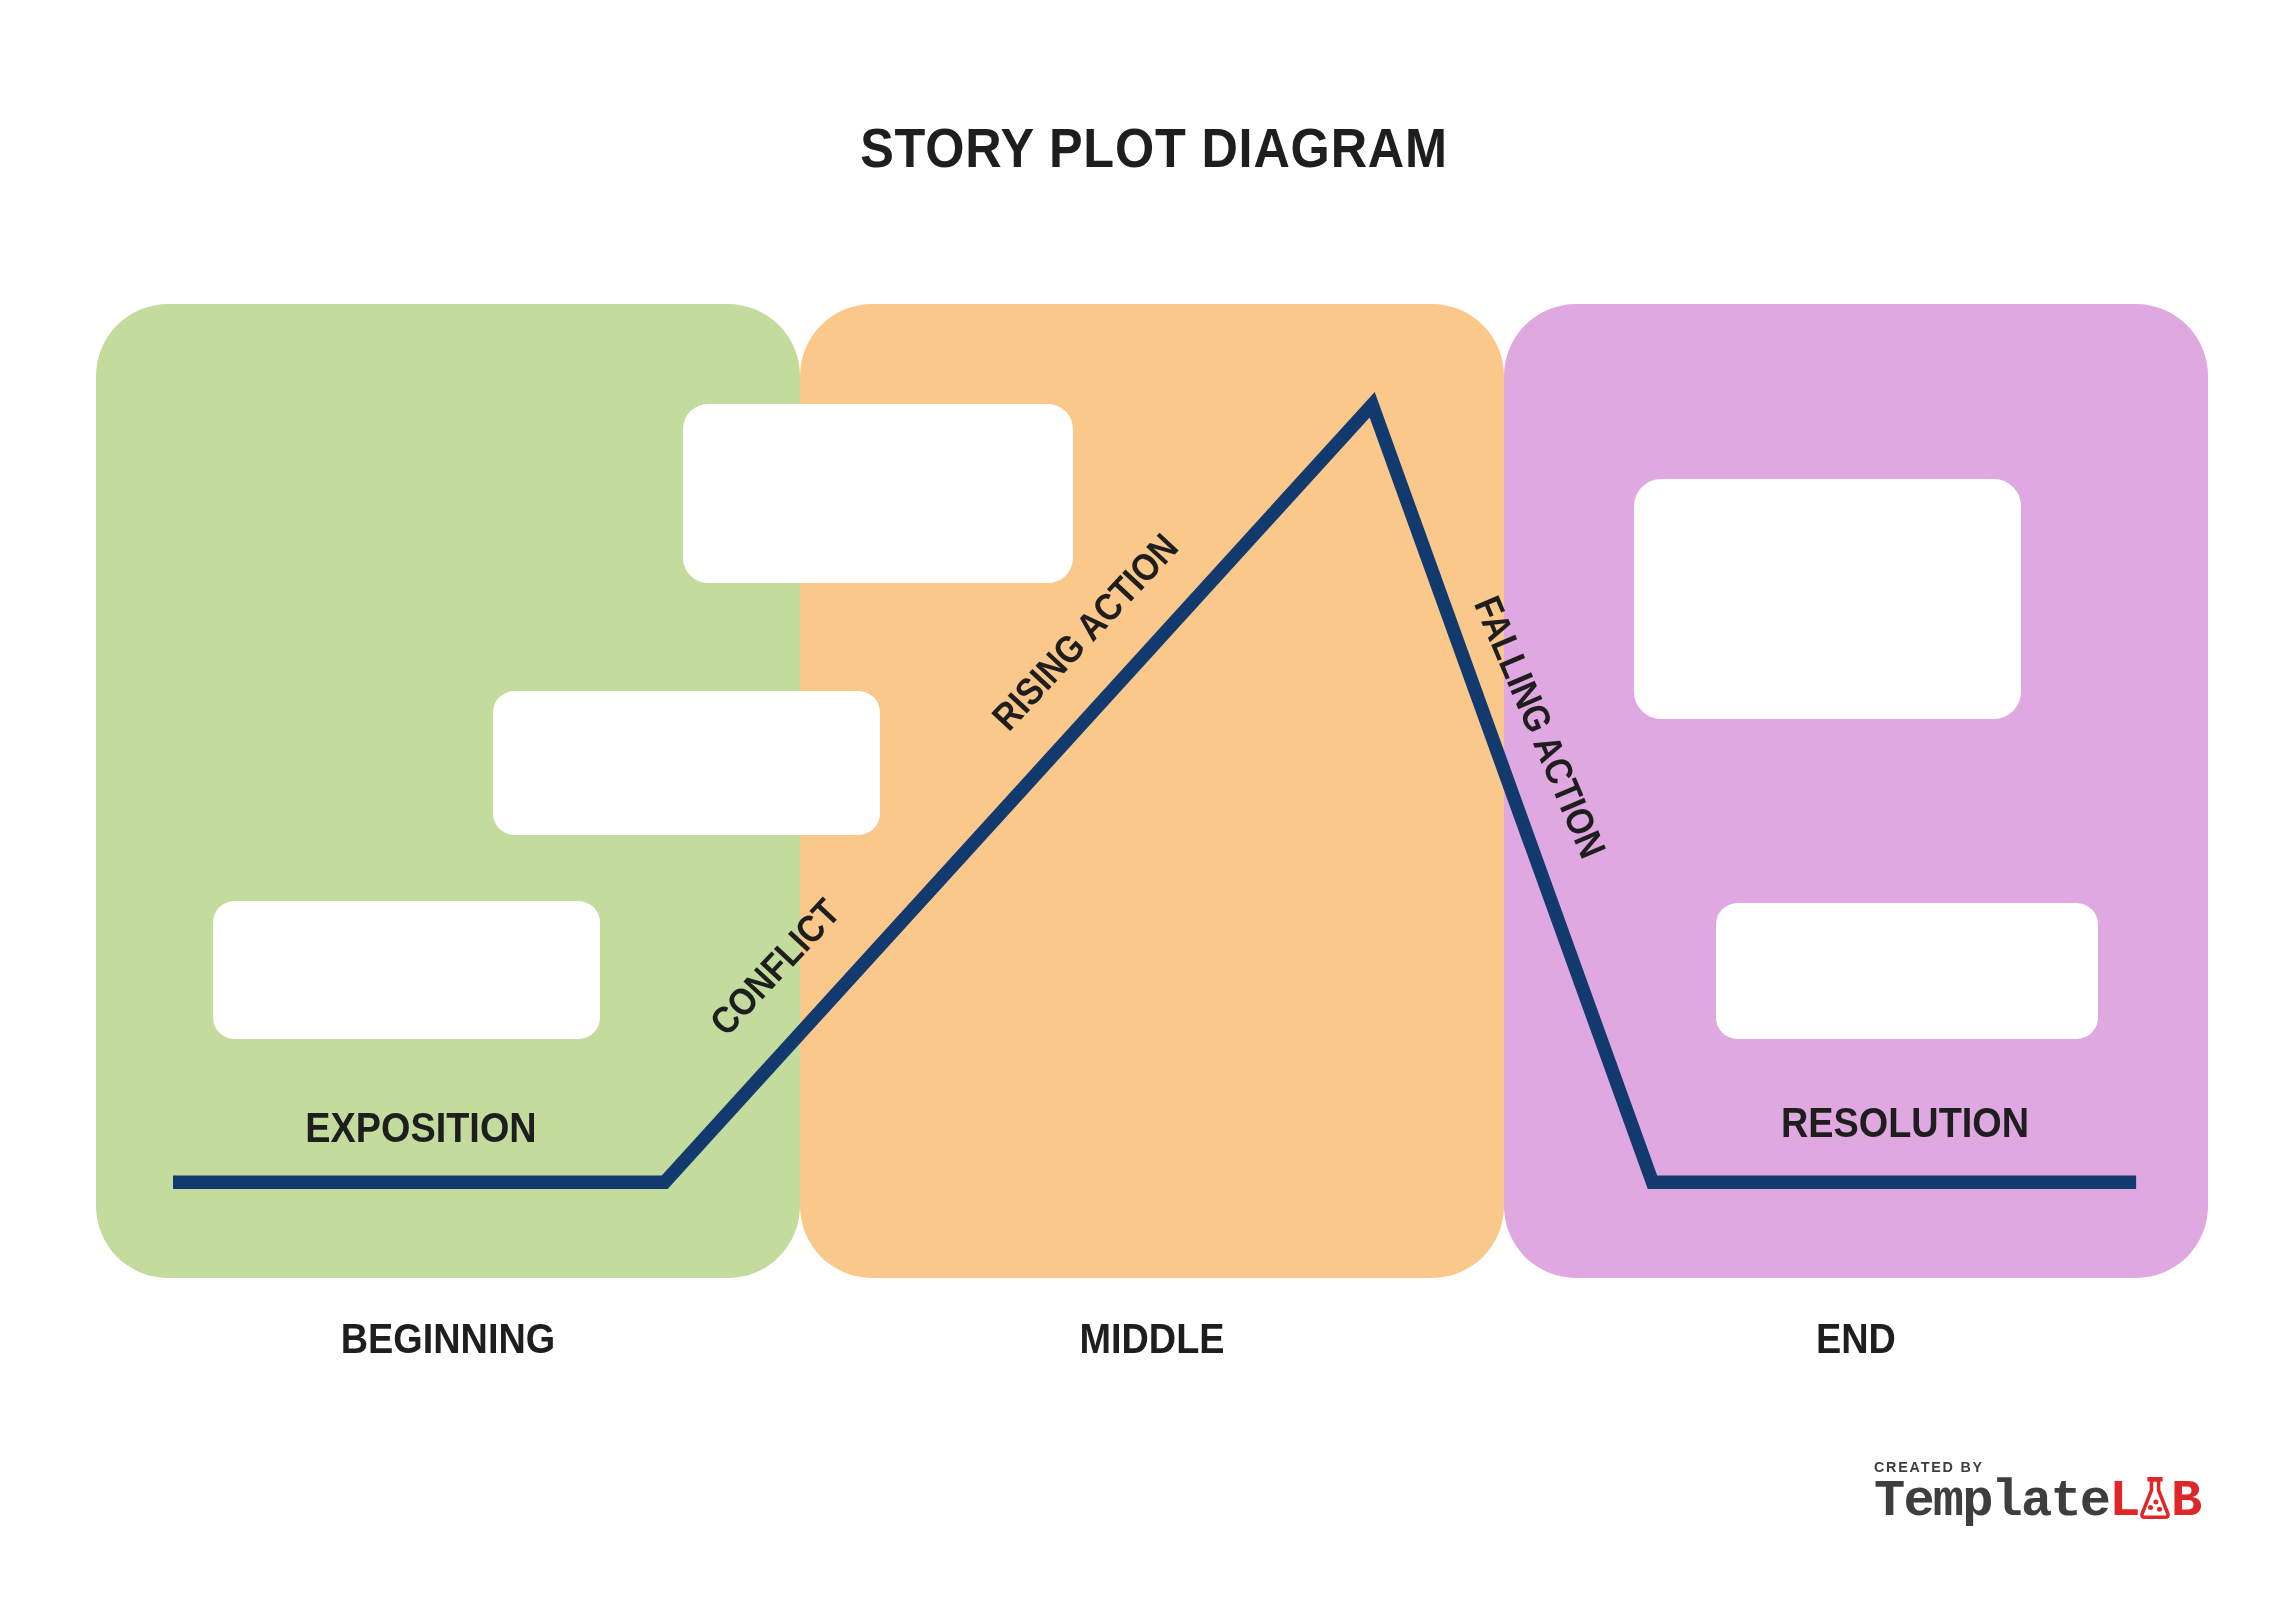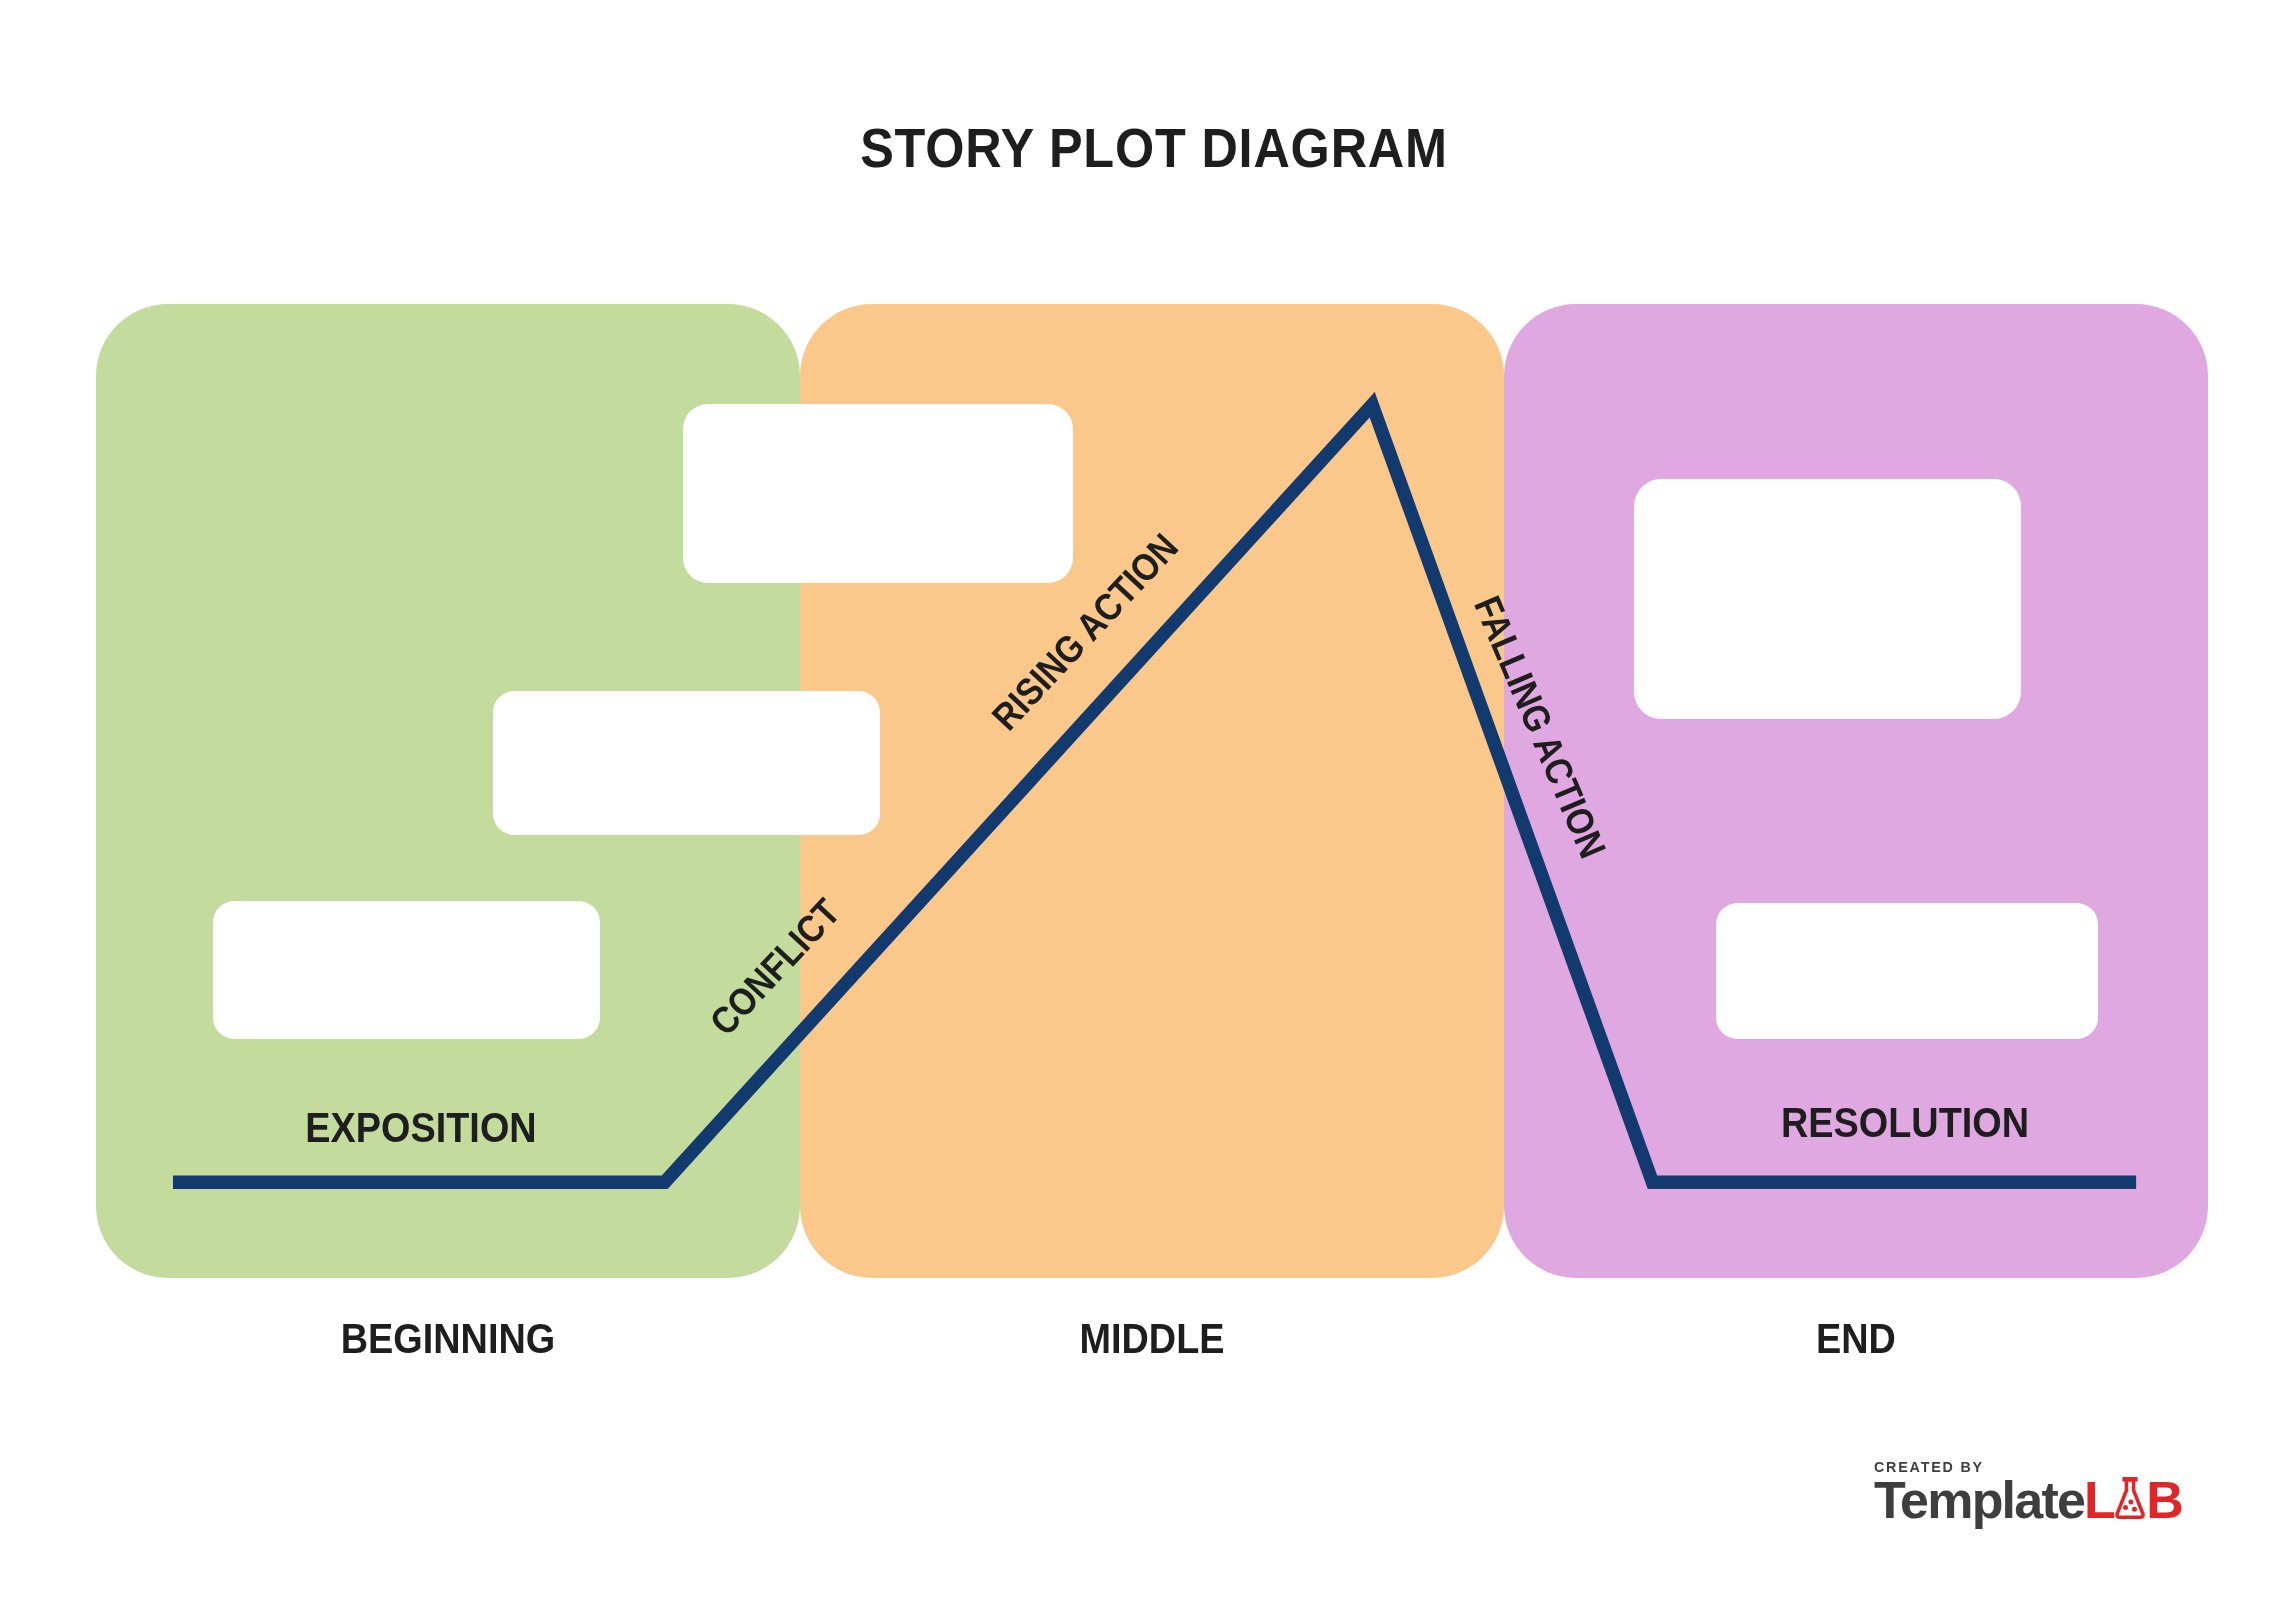--- a/index.html
+++ b/index.html
@@ -49,21 +49,21 @@
   #lbl-end{left:1856px;top:1338px;font-size:43px;transform:translate(-50%,-50%) scaleX(.88);}
   #lbl-conflict{left:775px;top:967px;font-size:38px;transform:translate(-50%,-50%) rotate(-47deg) scaleX(.88);}
   #lbl-rising{left:1085px;top:632px;font-size:38px;transform:translate(-50%,-50%) rotate(-47deg) scaleX(.88);}
   #lbl-falling{left:1540px;top:727px;font-size:38px;transform:translate(-50%,-50%) rotate(67deg) scaleX(.88);}
 
   .logo{position:absolute;left:1874px;top:1460px;z-index:3;}
   .logo-createdby{
     font-size:14.3px;font-weight:bold;letter-spacing:1.8px;
     color:var(--logo-gray);line-height:1;margin-bottom:1.8px;
   }
-  .logo-brand{display:flex;align-items:center;line-height:.95;}
+  .logo-brand{display:flex;align-items:center;line-height:.95;font-family:Liberation Mono, monospace;}
   .logo-brand .gray{font-size:52px;font-weight:bold;color:var(--logo-gray);letter-spacing:-1.8px;}
   .logo-brand .red{font-size:52px;font-weight:bold;color:var(--logo-red);letter-spacing:-1.8px;}
   .flask{display:inline-block;margin:0 -0.9px 1.8px -0.9px;}
 </style>
 </head>
 <body>
 
 <h1 class="title">STORY PLOT DIAGRAM</h1>
 
 <div class="panel panel-beginning"></div>

